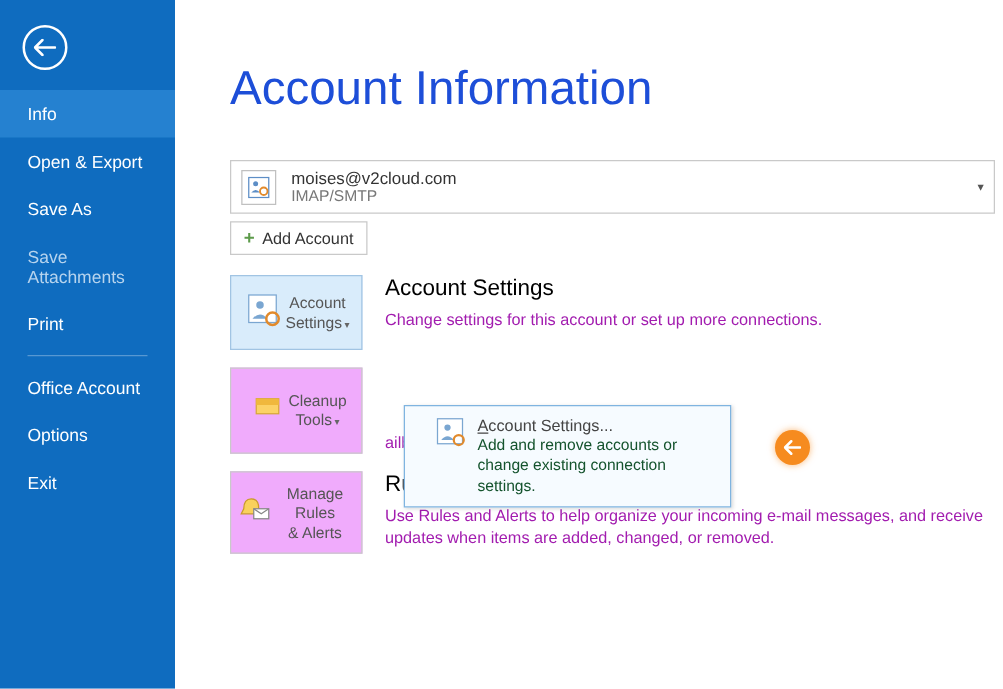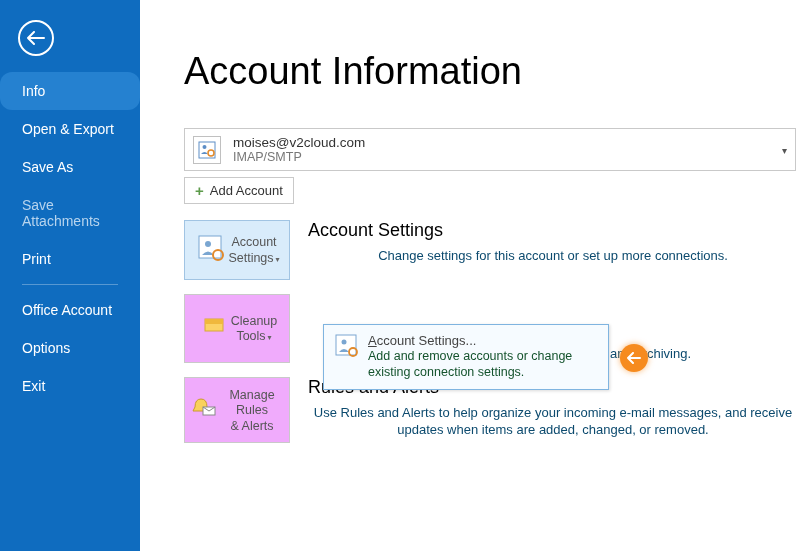--- a/index.html
+++ b/index.html
@@ -1,49 +1,49 @@
 <!DOCTYPE html>
 <html><head>
   <meta charset="utf-8">
   <style>
     * { margin: 0; padding: 0; box-sizing: border-box; font-family: "Segoe UI", Tahoma, sans-serif; }
     body { width: 802px; height: 551px; background: #fff; display: flex; overflow: hidden; font-size: 13px; color: #333; }
 
     .sidebar { width: 140px; background: #0f6cbf; color: #fff; display: flex; flex-direction: column; }
     .back-btn { width: 36px; height: 36px; border: 2px solid #fff; border-radius: 50%; margin: 20px 0 16px 18px; display: flex; align-items: center; justify-content: center; cursor: pointer; }
     .back-btn svg { stroke: #fff; }
-    .nav-item { padding: 11px 22px; font-size: 14px; cursor: pointer; border-radius: 12px; }
+    .nav-item { padding: 11px 22px; font-size: 14px; cursor: pointer; }
     .nav-item.active { background: #2581d0; }
     .nav-item.disabled { color: #b7d4ee; cursor: default; }
     .nav-sep { height: 1px; background: rgba(255,255,255,0.3); margin: 6px 22px; }
 
     .main { flex: 1; padding: 0 0 0 44px; position: relative; }
-    .page-title { font-size: 38px; font-weight: 300; color: #000000; margin: 50px 0 24px 0; }
+    .page-title { font-size: 38px; font-weight: 300; color: #1d4ed8; margin: 50px 0 24px 0; }
 
     .account-selector { width: 612px; border: 1px solid #c9c9c9; padding: 6px 8px; display: flex; align-items: center; position: relative; margin-bottom: 6px; margin-top: 35px; }
     .acct-icon-box { width: 28px; height: 28px; border: 1px solid #c0c0c0; display: flex; align-items: center; justify-content: center; margin-right: 12px; }
     .acct-email { font-size: 13.5px; color: #333; }
     .acct-protocol { font-size: 12.5px; color: #777; }
     .acct-caret { position: absolute; right: 8px; top: 50%; transform: translateY(-50%); font-size: 10px; color: #555; }
 
     .add-account { border: 1px solid #c9c9c9; padding: 4px 10px; display: inline-flex; align-items: center; gap: 6px; font-size: 13px; cursor: pointer; margin-bottom: 16px; }
     .add-account .plus { color: #5d9b4b; font-size: 15px; font-weight: bold; }
 
     .section-row { display: flex; gap: 18px; margin-bottom: 14px; position: relative; }
     .big-btn { width: 106px; border: 1px solid #a1c4e3; background: #d9ecfb; display: flex; flex-direction: row; align-items: center; justify-content: center; padding: 10px 4px 8px 4px; cursor: pointer; text-align: center; }
     .big-btn.plain { background: #f0abfc; border-color: #c9c9c9; }
     .big-ico { width: 34px; height: 34px; margin-bottom: 6px; display:flex; align-items:center; justify-content:center; }
     .big-btn .lbl { font-size: 12.5px; color: #555; line-height: 1.25; }
     .big-btn .caret { font-size: 8px; color: #666; margin-left: 2px; }
 
     .section-head { font-size: 18px; font-weight: 400; color: #000000; margin-bottom: 6px; }
-    .section-desc { font-size: 13px; color: #0c4a6e; line-height: 1.35; width: 490px; text-align: center; }
+    .section-desc { font-size: 13px; color: #a21caf; line-height: 1.35; width: 490px; }
 
     
-    .flyout { position: absolute; left: 183px; top: 324px; width: 286px; background: #f6fbff; border: 1px solid #7fb4e0; padding: 8px 10px; display: flex; gap: 8px; box-shadow: 1px 1px 3px rgba(0,0,0,0.15); }
+    .flyout { position: absolute; left: 183px; top: 324px; width: 262px; background: #f6fbff; border: 1px solid #7fb4e0; padding: 8px 24px; display: flex; gap: 8px; box-shadow: 1px 1px 3px rgba(0,0,0,0.15); }
     .fly-title { font-size: 13px; font-weight: 500; color: #444; }
     .fly-title u { text-decoration: underline; }
     .fly-desc { font-size: 12.5px; color: #14532d; line-height: 1.3; }
 
     
     .under-flyout .big-btn { padding-top: 36px; }
     .under-flyout .section-desc { padding-top: 24px; }
 
     
     .pointer { position: absolute; left: 480px; top: 344px; width: 28px; height: 28px; background: #f68b1f; border-radius: 50%; display: flex; align-items: center; justify-content: center; box-shadow: 0 0 6px rgba(246,139,31,0.6); }

